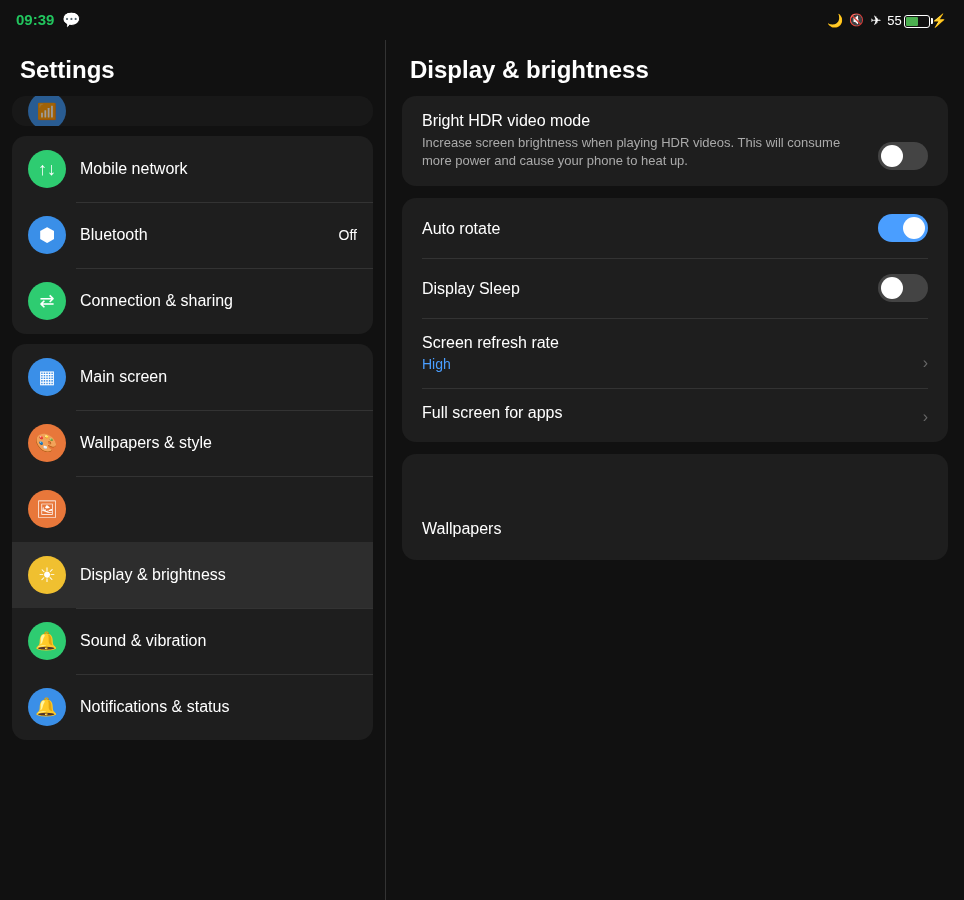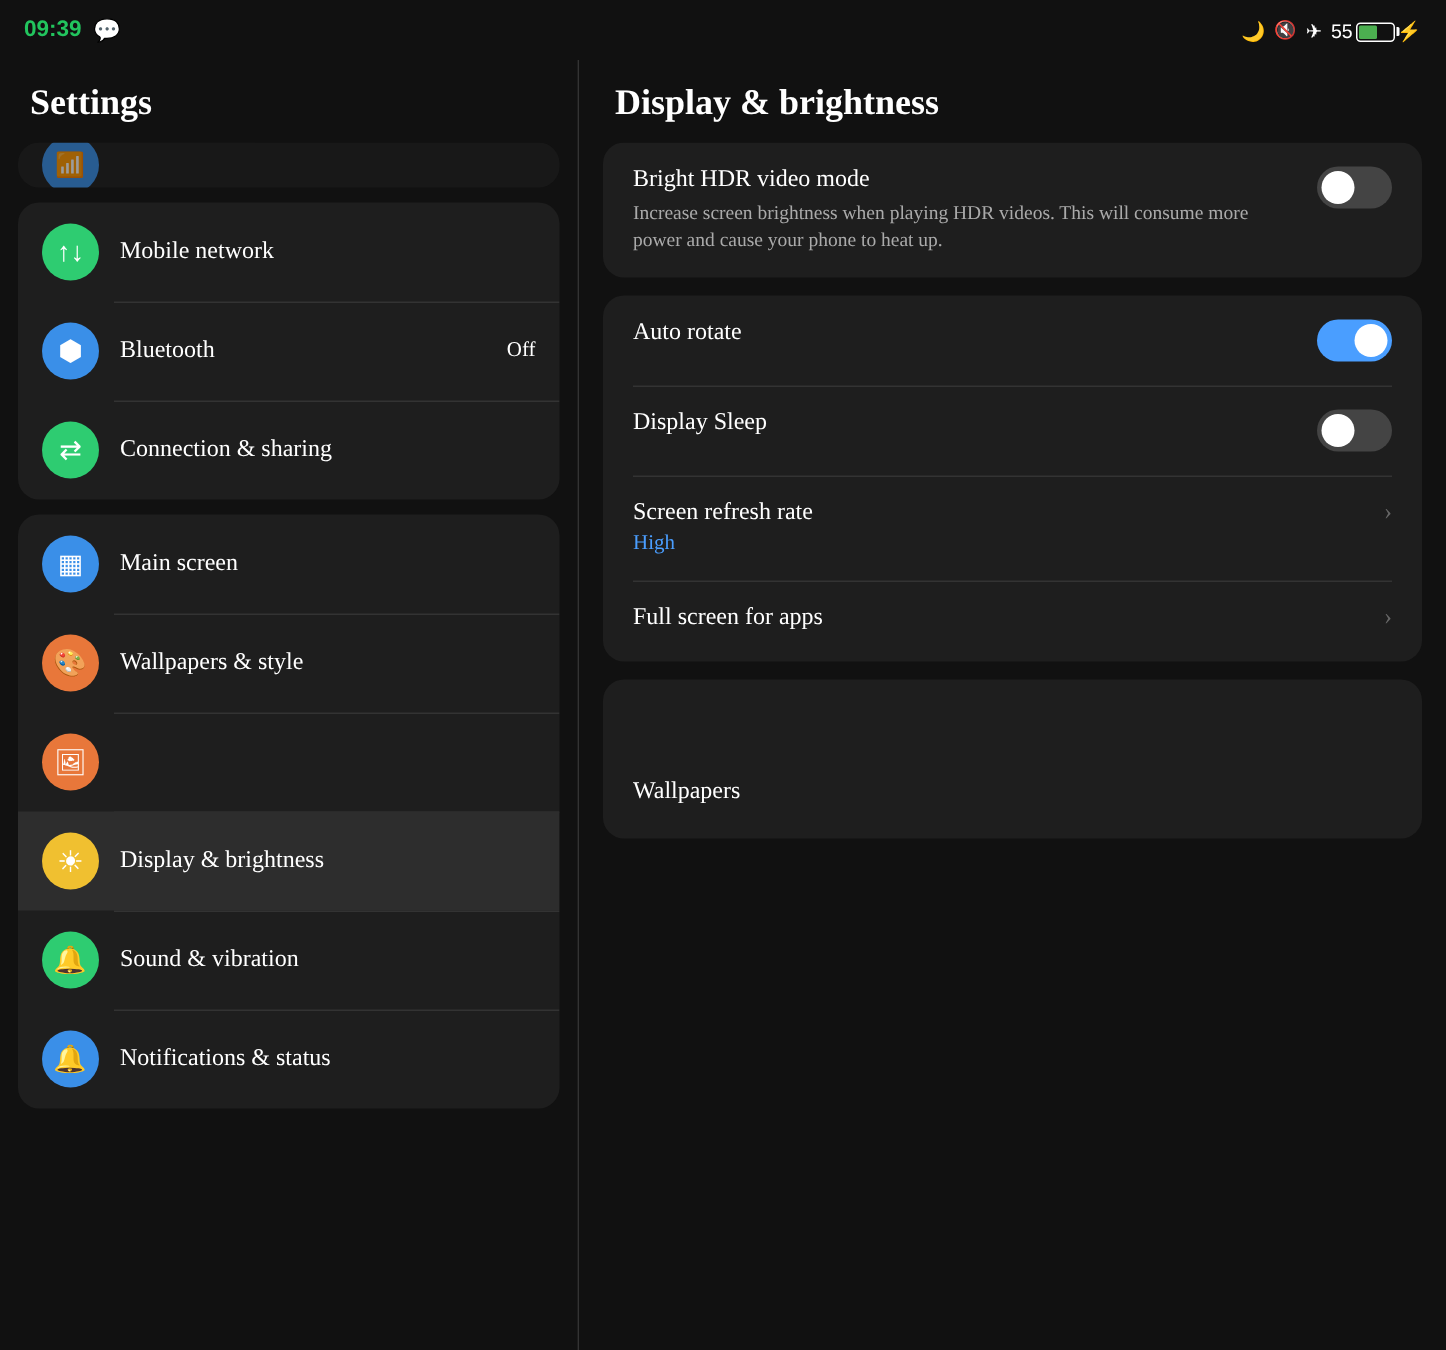--- a/index.html
+++ b/index.html
@@ -68,21 +68,20 @@
       height: 100%;
       width: 55%;
       border-radius: 1px;
     }
 
     
     .main-layout {
       display: flex;
       flex: 1;
       overflow: hidden;
-      font-family: Liberation Serif, serif;
     }
 
     
     .panel-divider {
       width: 1px;
       background: #333;
       flex-shrink: 0;
     }
 
     
@@ -175,21 +174,21 @@
     .content-card {
       background: #1e1e1e;
       border-radius: 14px;
       margin-bottom: 12px;
       overflow: hidden;
     }
     .content-item {
       padding: 16px 20px;
       position: relative;
       display: flex;
-      align-items: flex-start;
+      align-items: flex-end;
       justify-content: space-between;
       gap: 23px;
     }
     .content-item:not(:last-child)::after {
       content: '';
       position: absolute;
       bottom: 0;
       left: 20px;
       right: 20px;
       height: 0.5px;

